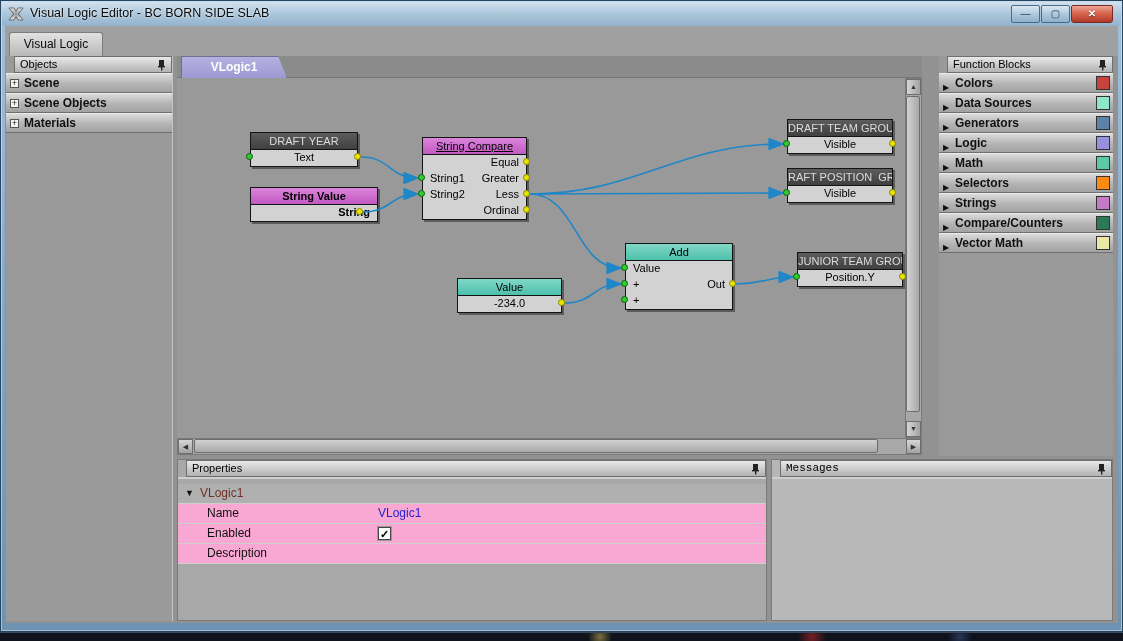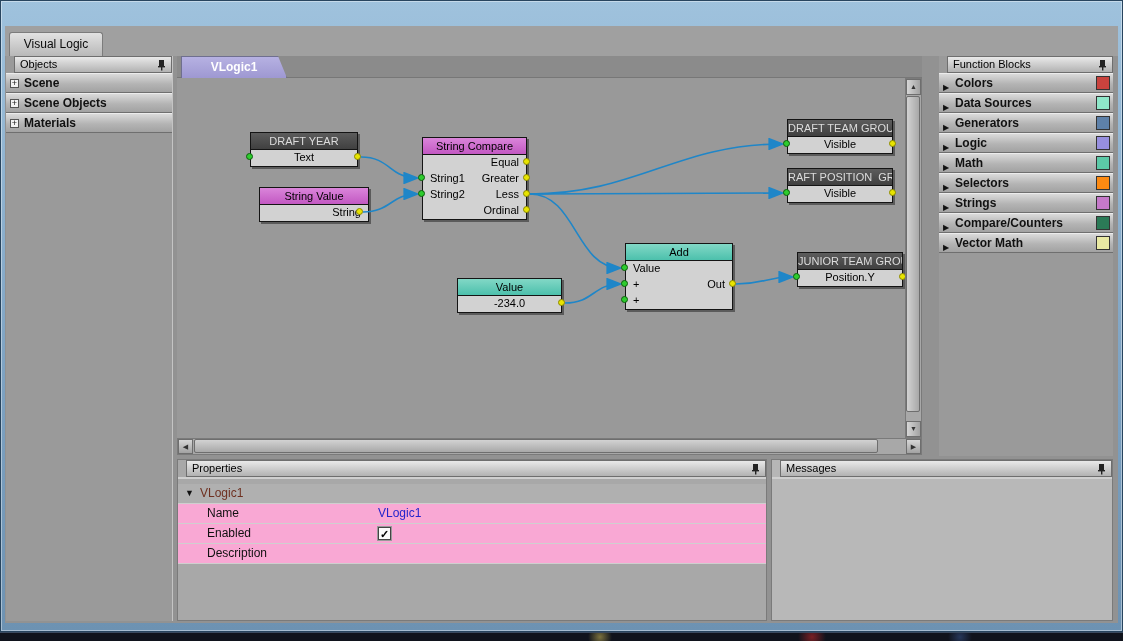--- a/index.html
+++ b/index.html
@@ -102,34 +102,52 @@
   .prop-row { display:flex; height:20px; background:#f9a8d4; border-bottom:1px solid #cfcfcf;
               font-size:12px; line-height:19px; color:#111; }
   .prop-label { flex:0 0 200px; padding-left:29px; }
   .prop-value { flex:1; }
   .prop-value.blue { color:#2424cc; }
   .checkbox { width:13px; height:13px; margin-top:3px; background:#fafafa; border:1px solid #444;
               box-shadow:0 0 0 1px #999; font-size:11px; line-height:12px; text-align:center; color:#000; font-weight:bold; }
 
   
   .msg-panel { position:absolute; left:766px; top:433px; width:342px; height:162px; background:#b6b6b6;
-               border:1px solid #7a7a7a; }
+               border:1px solid #7a7a7a;font-family:Liberation Mono, monospace; }
   .msg-body { position:absolute; left:0; right:0; top:17px; bottom:0; background:#b8b8b8; border-top:2px solid #cfcfcf; }
 
   
   .taskbar { position:absolute; left:0; right:0; bottom:0; height:9px; background:#10131c;
              background-image:radial-gradient(circle at 600px 4px, rgba(210,190,90,.55), transparent 12px),
                               radial-gradient(circle at 812px 4px, rgba(190,40,40,.6), transparent 14px),
                               radial-gradient(circle at 960px 4px, rgba(60,90,150,.5), transparent 12px);
              border-top:1px solid #3a4a60; }
 </style>
 </head>
 <body>
 
 <div class="window">
+  <div class="titlebar">
+    <svg class="app-icon" viewBox="0 0 16 16">
+      <defs>
+          <linearGradient id="xg" x1="0" y1="0" x2="0" y2="1">
+        <stop offset="0" stop-color="#f0f0f0"></stop>
+            <stop offset="0.5" stop-color="#9a9a9a"></stop>
+            <stop offset="1" stop-color="#e8e8e8"></stop>
+      </linearGradient>
+        </defs>
+      <path d="M1,2 L6,2 L8,5.5 L10,2 L15,2 L10.5,8 L15,14 L10,14 L8,10.5 L6,14 L1,14 L5.5,8 Z" fill="url(#xg)" stroke="#444" stroke-width="0.7"></path>
+    </svg>
+    <span class="title-text">Visual Logic Editor - BC BORN SIDE SLAB</span>
+    <div class="win-buttons">
+      <div class="win-btn">—</div>
+      <div class="win-btn">▢</div>
+      <div class="win-btn close">✕</div>
+    </div>
+  </div>
 
   <div class="app">
     <div class="main-tabstrip">
       <div class="main-tab">Visual Logic</div>
     </div>
 
     <div class="objects-panel">
       <div class="panel-header">
         <span>Objects</span>
         <svg class="pin" viewBox="0 0 11 12">
@@ -162,28 +180,28 @@
           <path d="M 353 116 C 399 116, 399 190, 443 190" fill="none" stroke="#1f86c8" stroke-width="1.6" marker-end="url(#arr)"></path>
           <path d="M 388 225 C 416.5 225, 416.5 206, 443 206" fill="none" stroke="#1f86c8" stroke-width="1.6" marker-end="url(#arr)"></path>
           <path d="M 559 206 C 588 206, 588 199, 615 199" fill="none" stroke="#1f86c8" stroke-width="1.6" marker-end="url(#arr)"></path>
         </svg>
         <div class="node" style="left: 73px; top: 54px; width: 108px;">
           <div class="node-header hdr-dark">DRAFT YEAR</div>
           <div class="node-row center"><span>Text</span></div>
         </div>
         <div class="port in" style="left: 69px; top: 75px;"></div>
         <div class="port out" style="left: 177px; top: 75px;"></div>
-        <div class="node" style="left: 82px; top: 109px; width: 110px;">
+        <div class="node" style="left: 73px; top: 109px; width: 128px; font-weight: bold;">
           <div class="node-header hdr-magenta">String Value</div>
           <div class="node-row">
             <span class="r">String</span>
           </div>
         </div>
         <div class="port out" style="left: 179px; top: 130px;"></div>
-        <div class="node" style="left: 245px; top: 59px; width: 105px;">
+        <div class="node" style="left: 245px; top: 59px; width: 105px; text-decoration: underline;">
           <div class="node-header hdr-magenta">String Compare</div>
           <div class="node-row">
             <span class="r">Equal</span>
           </div>
           <div class="node-row">
             <span class="l">String1</span>
             <span class="r">Greater</span>
           </div>
           <div class="node-row">
             <span class="l">String2</span>

